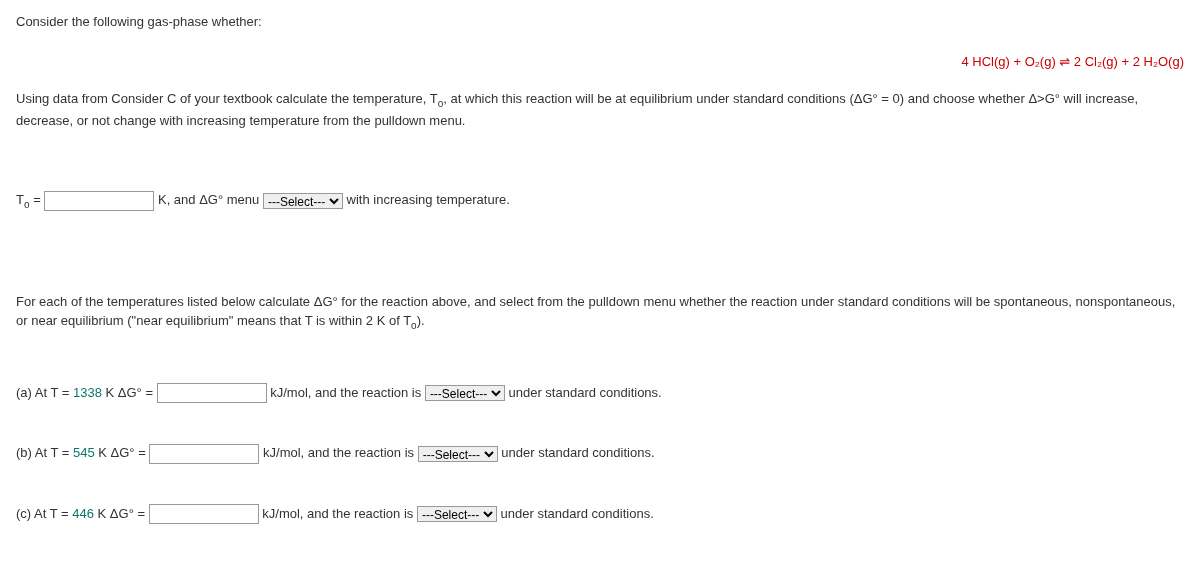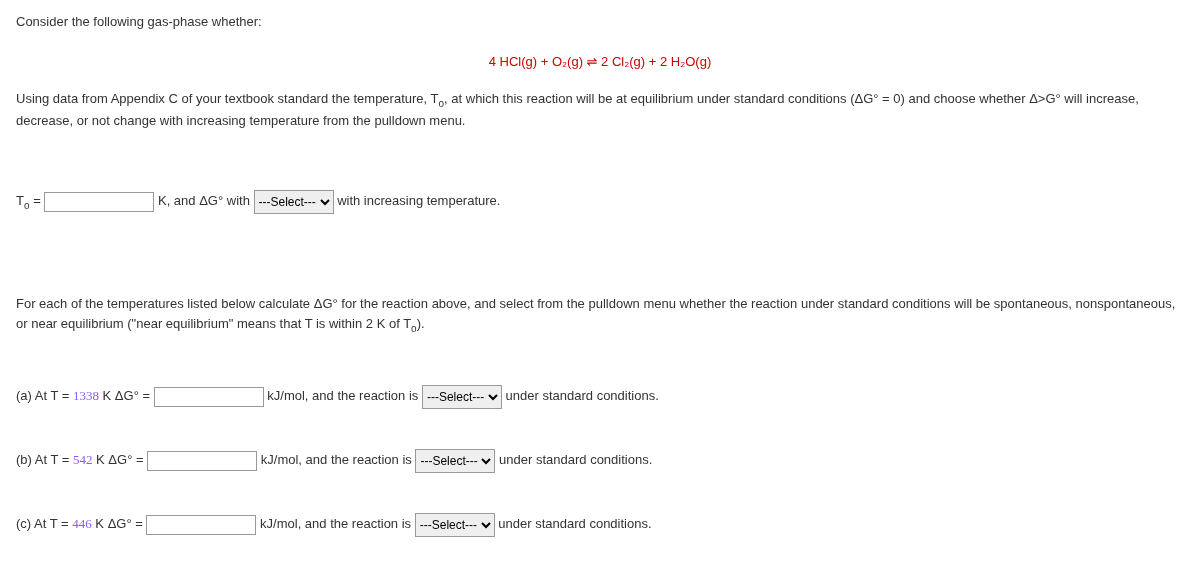--- a/index.html
+++ b/index.html
@@ -6,79 +6,78 @@
       font-family: Arial, Helvetica, sans-serif;
       font-size: 13px;
       color: #333;
       margin: 0;
       padding: 12px 16px;
       background: #fff;
       line-height: 1.5;
     }
     .equation {
       color: #c00;
-      text-align: center;
+      text-align: right;
       margin: 12px 0 18px 0;
       font-size: 13px;
     }
     .para {
       margin-bottom: 20px;
     }
     sub {
       font-size: 10px;
     }
     .red {
-      color: #8b5cf6;
-      font-family: Liberation Serif, serif;
+      color: #0f766e;
     }
     .row {
       margin-bottom: 40px;
     }
     .row-last {
       margin-bottom: 8px;
     }
     input[type="text"] {
       border: 1px solid #999;
       height: 18px;
       padding: 0 4px;
       font-size: 12px;
       width: 100px;
       vertical-align: middle;
     }
     select {
       border: 1px solid #999;
       font-size: 12px;
-      height: 24px;
+      height: 16px;
       vertical-align: middle;
       background: #efefef;
     }
     .spacer-big {
       height: 40px;
     }
     .spacer-med {
       height: 30px;
     }
   </style>
 </head>
 <body>
 
 <div class="para">Consider the following gas-phase whether:</div>
 
 <div class="equation">4 HCl(g) + O₂(g) ⇌ 2 Cl₂(g) + 2 H₂O(g)</div>
 
 <div class="para">
-  <span>Using data from Appendix C of your textbook standard the temperature, T</span><sub>o</sub><span>, at which this reaction will be at equilibrium under standard conditions (ΔG° = 0) and choose whether Δ&gt;G° will increase, decrease, or not change with increasing temperature from the pulldown menu.</span>
+  <span>Using data from Consider C of your textbook calculate the temperature, T</span><sub>o</sub><span>, at which this reaction will be at equilibrium under standard conditions (ΔG° = 0) and choose whether Δ&gt;G° will increase, decrease, or not change with increasing temperature from the pulldown menu.</span>
 </div>
 
 <div class="spacer-big"></div>
 
 <div class="row">
   <span>T</span><sub>o</sub><span> = </span>
   <input type="text" style="">
-  <span> K, and ΔG° with </span>
+  <span> K, and ΔG° menu </span>
   <select>
     <option>---Select---</option>
   </select>
   <span> with increasing temperature.</span>
 </div>
 
 <div class="spacer-big"></div>
 
 <div class="para">
   <span>For each of the temperatures listed below calculate ΔG° for the reaction above, and select from the pulldown menu whether the reaction under standard conditions will be spontaneous, nonspontaneous, or near equilibrium ("near equilibrium" means that T is within 2 K of T</span><sub>o</sub><span>).</span>
@@ -90,21 +89,21 @@
   <span>(a) At T = </span><span class="red">1338</span><span> K ΔG° = </span>
   <input type="text" style="">
   <span> kJ/mol, and the reaction is </span>
   <select>
     <option>---Select---</option>
   </select>
   <span> under standard conditions.</span>
 </div>
 
 <div class="row">
-  <span>(b) At T = </span><span class="red">542</span><span> K ΔG° = </span>
+  <span>(b) At T = </span><span class="red">545</span><span> K ΔG° = </span>
   <input type="text" style="">
   <span> kJ/mol, and the reaction is </span>
   <select>
     <option>---Select---</option>
   </select>
   <span> under standard conditions.</span>
 </div>
 
 <div class="row row-last">
   <span>(c) At T = </span><span class="red">446</span><span> K ΔG° = </span>

